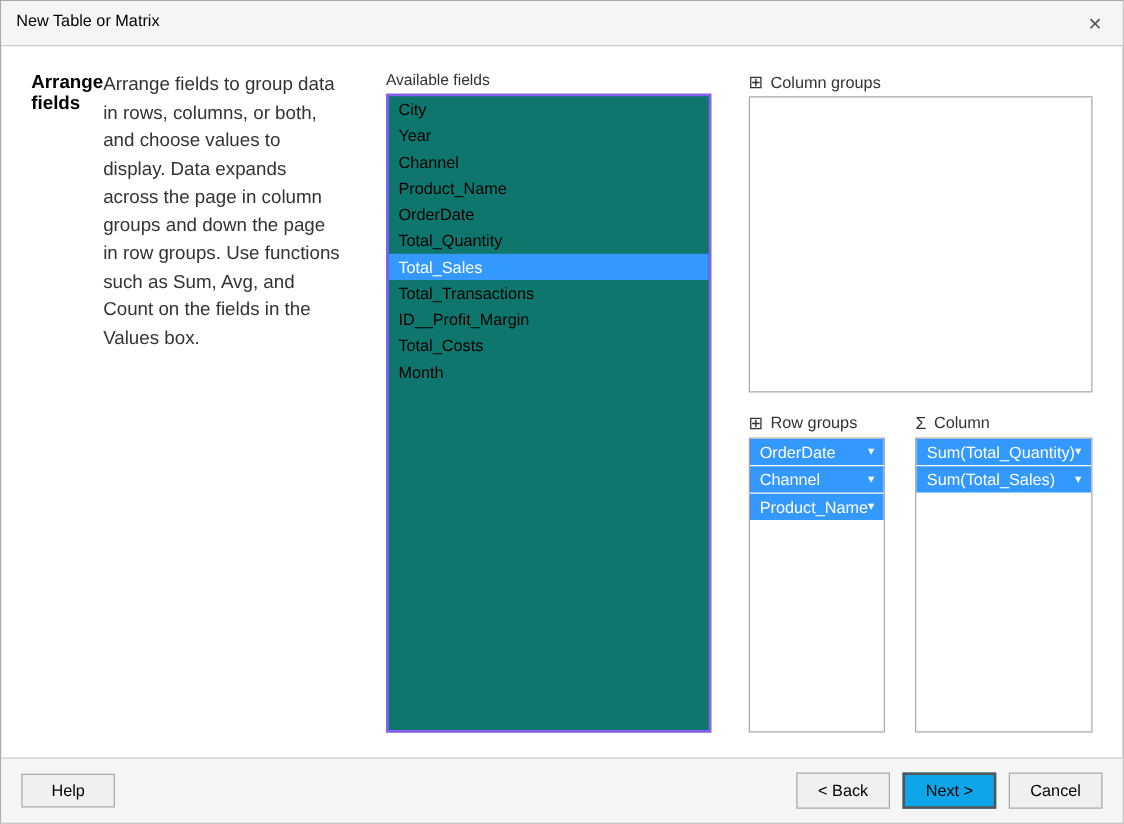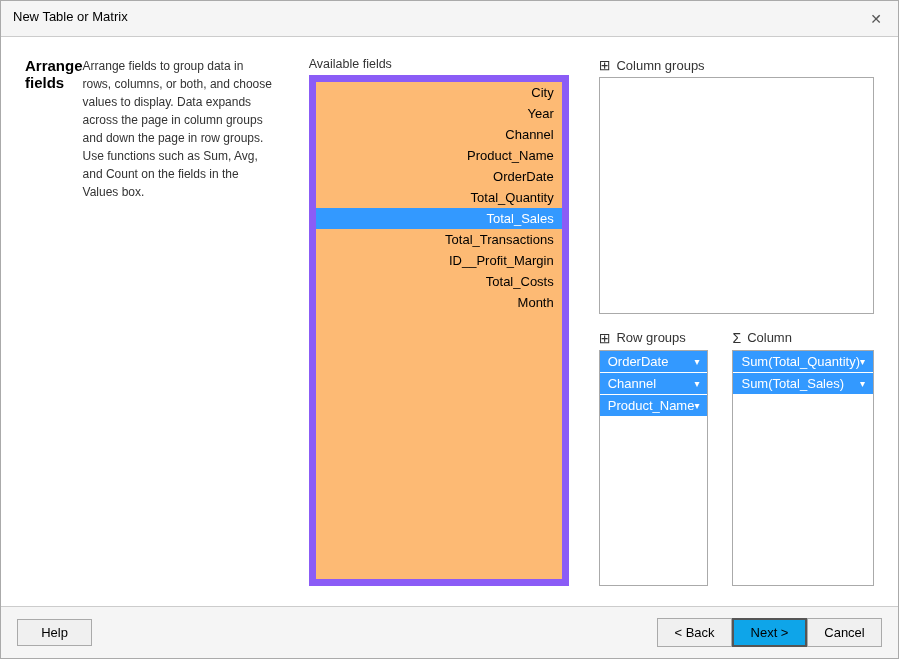--- a/index.html
+++ b/index.html
@@ -66,21 +66,21 @@
     }
 
     .page-title {
       font-size: 15px;
       font-weight: 600;
       margin-bottom: 12px;
       color: #000;
     }
 
     .description {
-      font-size: 12px;
+      font-size: 15px;
       color: #333;
       line-height: 1.5;
       margin-bottom: 8px;
     }
 
     .fields-area {
       display: flex;
       flex: 1;
       gap: 0;
       margin-left: 36px;
@@ -93,26 +93,25 @@
       margin-right: 30px;
     }
 
     .panel-label {
       font-size: 12.5px;
       color: #333;
       margin-bottom: 4px;
     }
 
     .field-list {
-      border: 7px solid #8b5cf6;
+      border: 2px solid #8b5cf6;
       flex: 1;
       overflow-y: auto;
-      background: #fdba74;
+      background: #0f766e;
       min-height: 420px;
-      text-align: right;
     }
 
     .field-item {
       padding: 3px 8px;
       cursor: pointer;
       color: #000;
       white-space: nowrap;
     }
 
     .field-item.selected {
@@ -196,21 +195,21 @@
       height: 52px;
     }
 
     .footer-left {
       display: flex;
       gap: 8px;
     }
 
     .footer-right {
       display: flex;
-      gap: 0;
+      gap: 10px;
     }
 
     .btn {
       padding: 5px 4px;
       border: 1px solid #aaa;
       background: #f0f0f0;
       cursor: pointer;
       font-size: 13px;
       color: #000;
       min-width: 75px;

